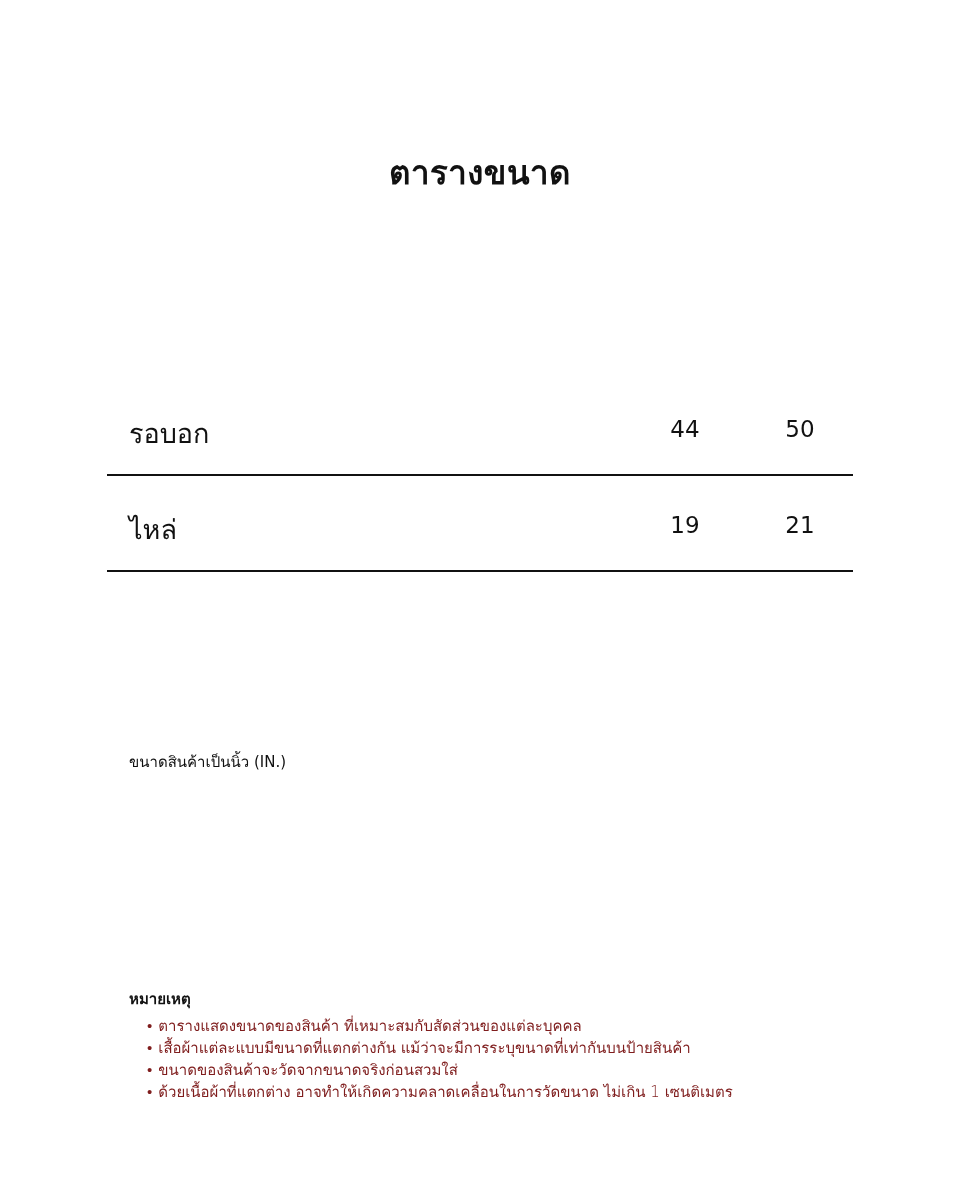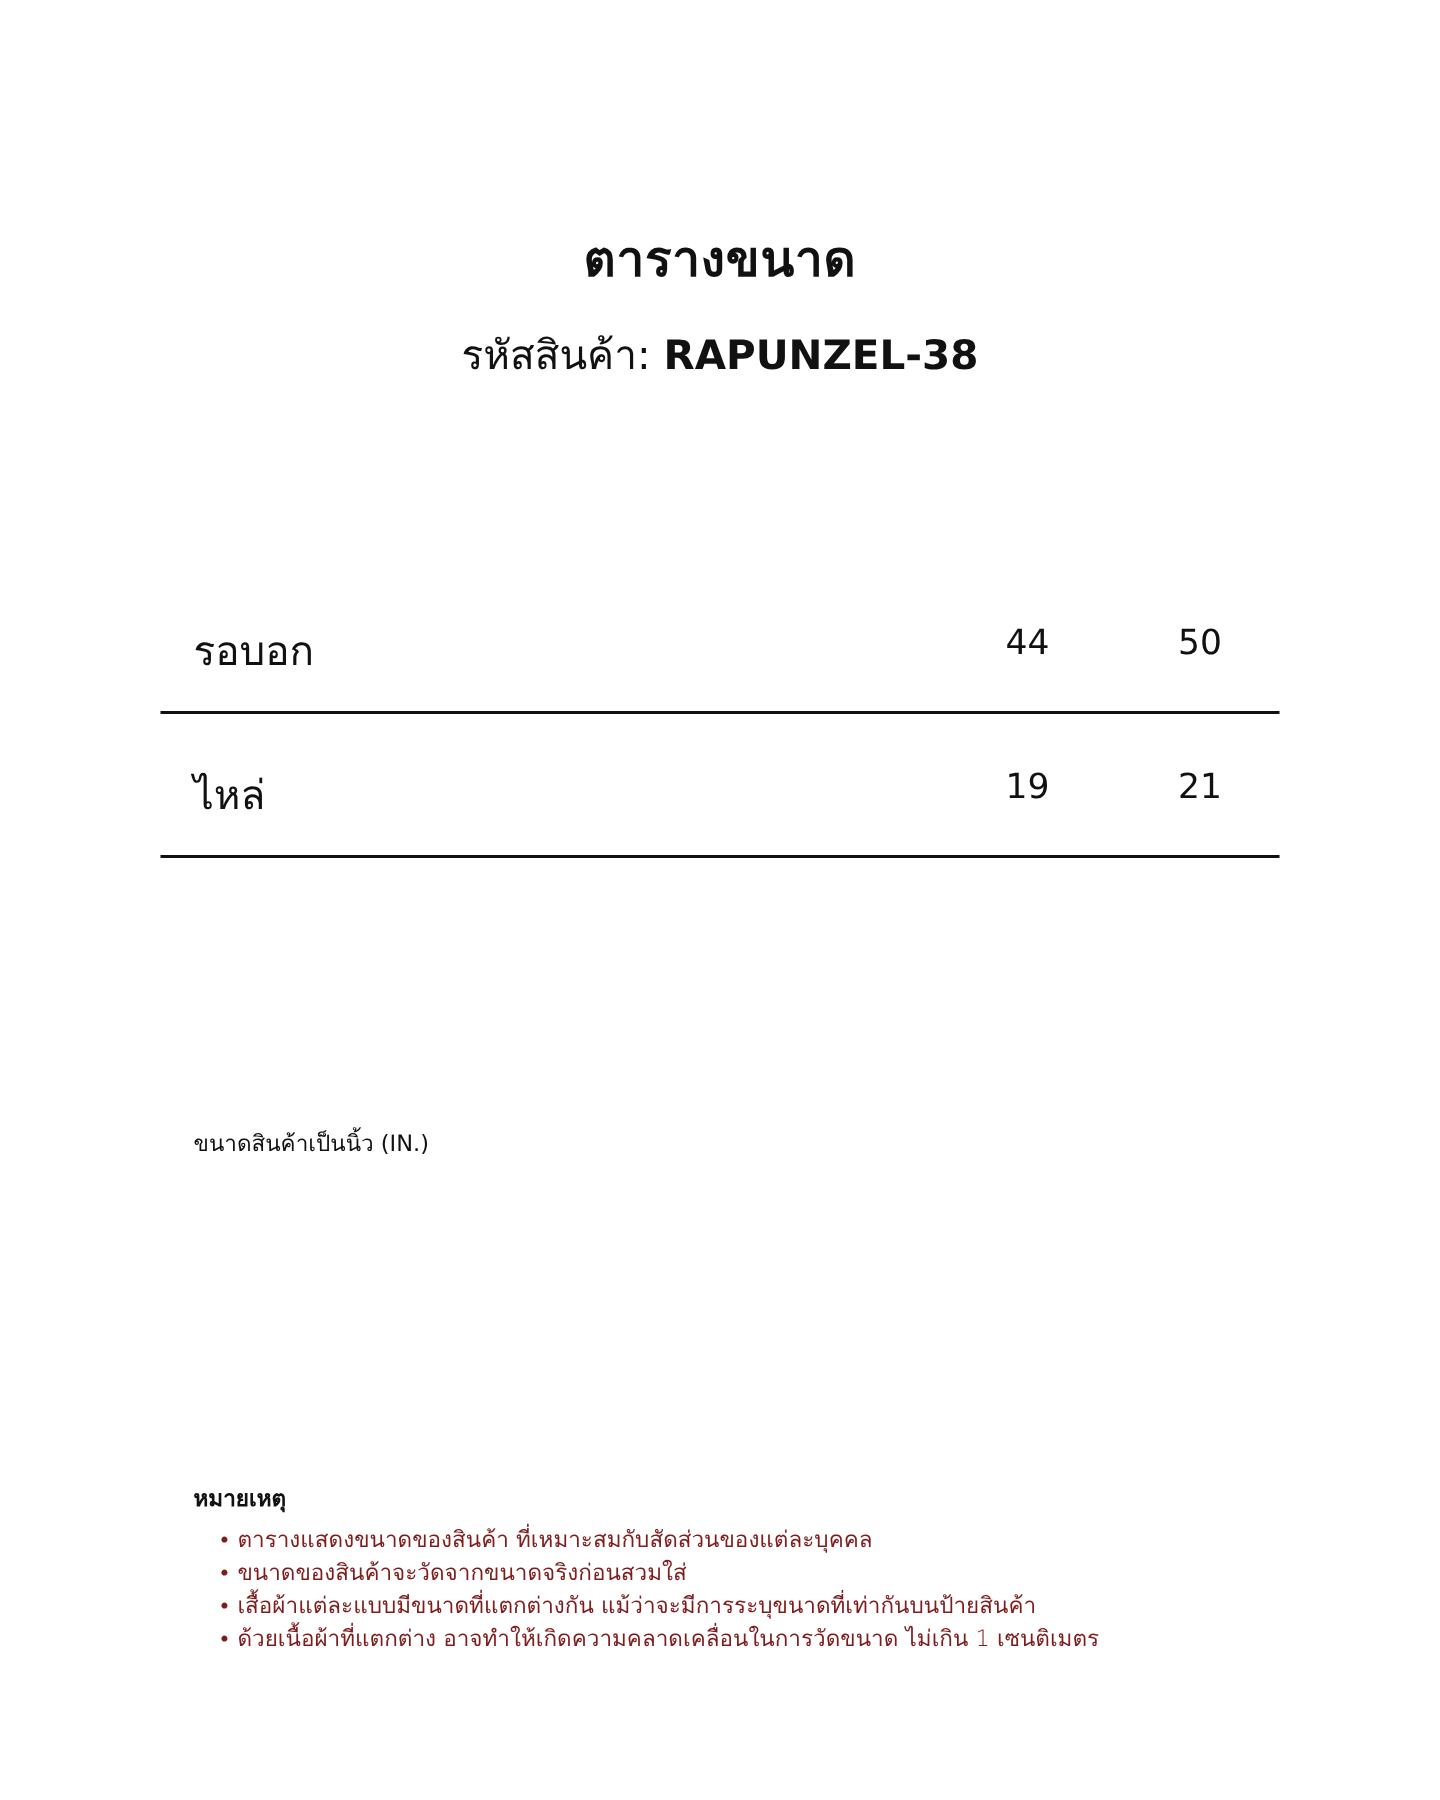--- a/index.html
+++ b/index.html
@@ -68,43 +68,39 @@
       content: "•"; margin-right: 6px;
     }
   </style>
 </head>
 <body>
 
 <div class="page">
 
   <h1 class="title">ตารางขนาด</h1>
 
-  <div class="subtitle">
-    <span>รหัสสินค้า:</span>
-    <span class="code">RAPUNZEL-38</span>
-  </div>
 
   <div class="size-table">
     <div class="row body">
       <span class="cell-label">รอบอก</span>
       <span class="cell-val col-m">44</span>
       <span class="cell-val col-l">50</span>
     </div>
     <div class="row body">
       <span class="cell-label">ไหล่</span>
       <span class="cell-val col-m">19</span>
       <span class="cell-val col-l">21</span>
     </div>
   </div>
 
   <div class="unit-note">ขนาดสินค้าเป็นนิ้ว (IN.)</div>
 
   <div class="remarks">
     <div class="remarks-title">หมายเหตุ</div>
     <ul>
       <li>ตารางแสดงขนาดของสินค้า ที่เหมาะสมกับสัดส่วนของแต่ละบุคคล</li>
+      <li>เสื้อผ้าแต่ละแบบมีขนาดที่แตกต่างกัน แม้ว่าจะมีการระบุขนาดที่เท่ากันบนป้ายสินค้า</li>
       <li>ขนาดของสินค้าจะวัดจากขนาดจริงก่อนสวมใส่</li>
-      <li>เสื้อผ้าแต่ละแบบมีขนาดที่แตกต่างกัน แม้ว่าจะมีการระบุขนาดที่เท่ากันบนป้ายสินค้า</li>
       <li>ด้วยเนื้อผ้าที่แตกต่าง อาจทำให้เกิดความคลาดเคลื่อนในการวัดขนาด ไม่เกิน 1 เซนติเมตร</li>
     </ul>
   </div>
 
 </div>
 
 </body></html>

